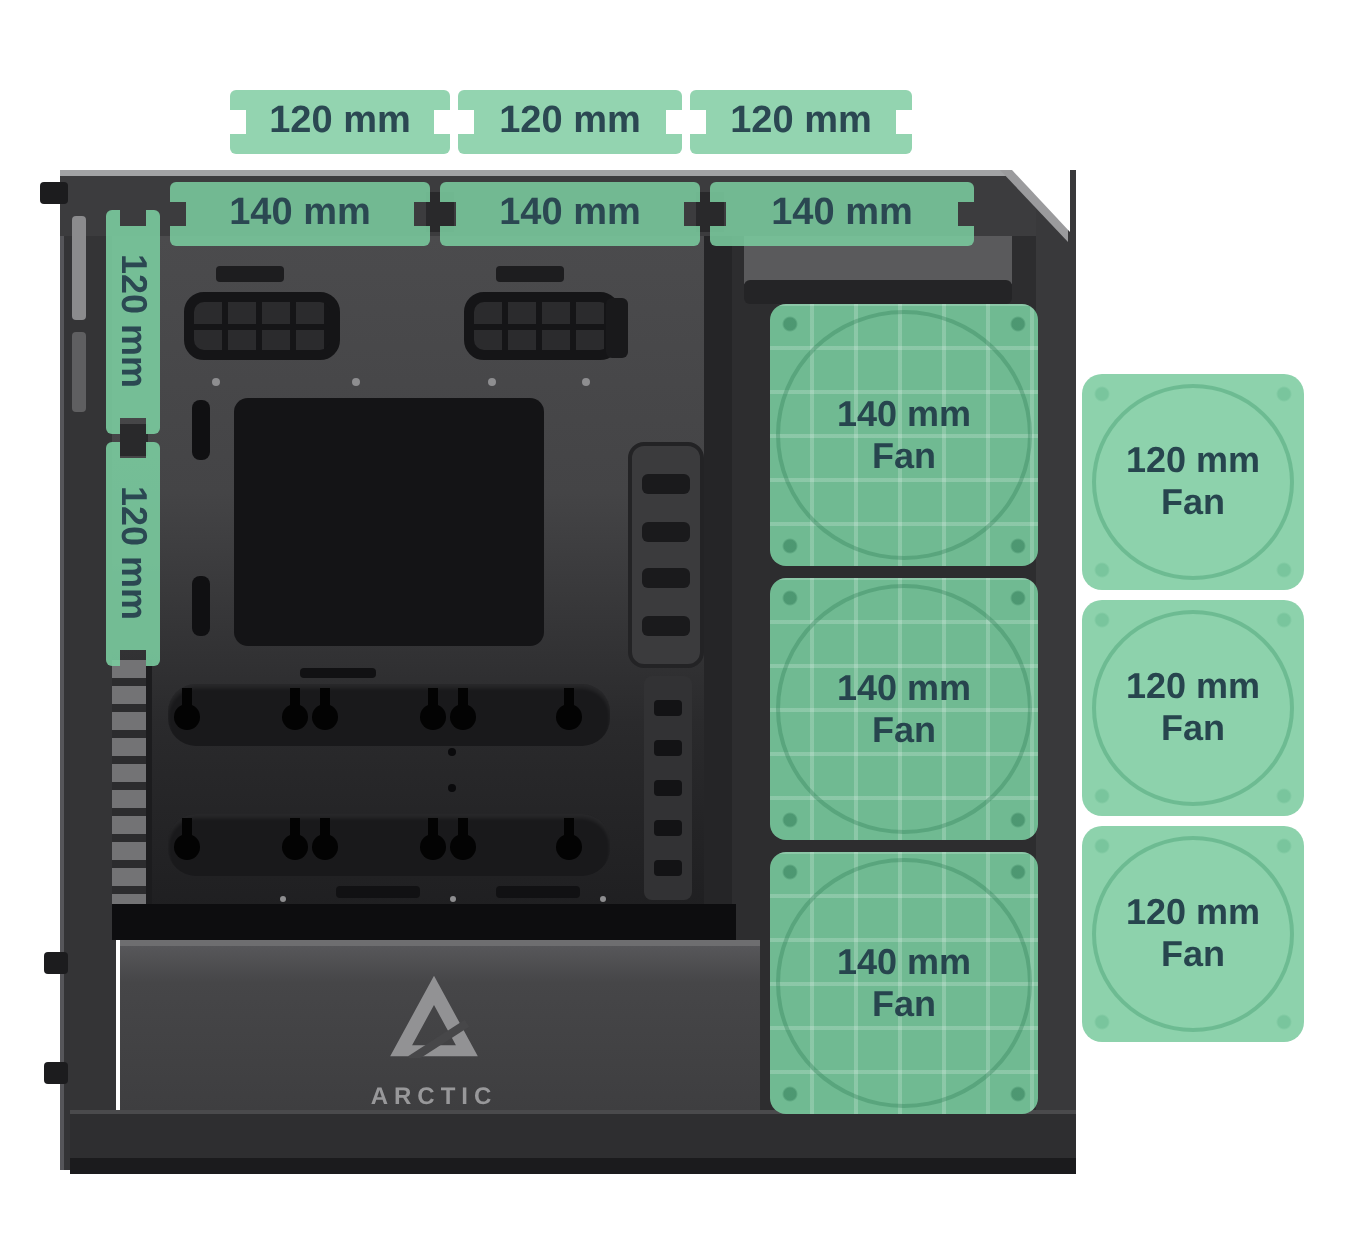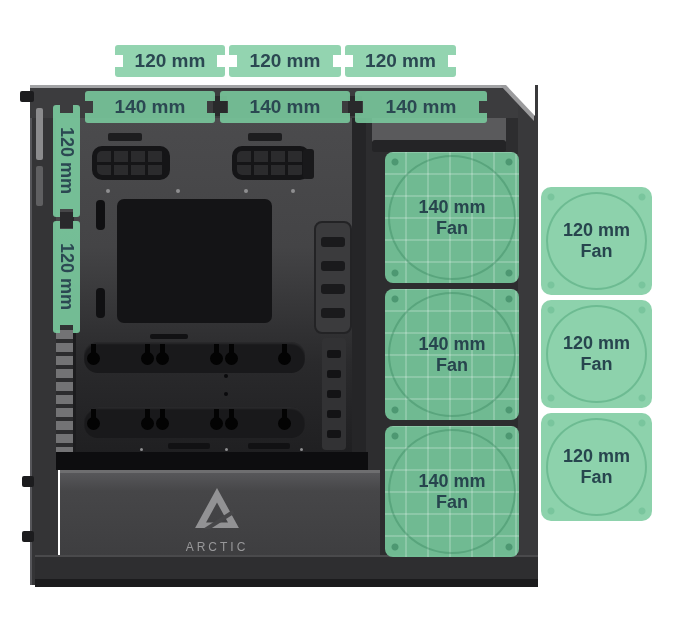--- a/index.html
+++ b/index.html
@@ -45,21 +45,21 @@
   .dark-band{left:56px;top:452px;width:312px;height:18px;background:#0d0d0f;}
   .shroud{left:60px;top:470px;width:320px;height:86px;border-top:3px solid #6e6e70;box-sizing:border-box;
           background:linear-gradient(180deg,#57575a 0%,#464648 22%,#3e3e40 100%);}
   .bottom-rail{left:35px;top:555px;width:503px;height:32px;background:#2e2e30;border-top:2px solid #4a4a4c;
                border-bottom:8px solid #1b1b1d;box-sizing:border-box;}
   .knob{background:#1c1c1e;border-radius:2px;}
   .front-stripe{width:7px;border-radius:2px;}
 
   
   .logo-wrap{left:172px;top:487px;width:90px;text-align:center;}
-  .logo-text{display:block;margin-top:7px;font-size:12px;font-weight:normal;letter-spacing:3px;color:#98989a;}
+  .logo-text{display:block;margin-top:7px;font-size:12px;font-weight:bold;letter-spacing:3px;color:#98989a;}
 
   
   .tab-h{height:32px;display:flex;align-items:center;justify-content:center;
          font-size:19px;font-weight:bold;color:#2b4852;border-radius:3px;
          clip-path:polygon(0 0,100% 0,100% 10px,calc(100% - 8px) 10px,calc(100% - 8px) 22px,100% 22px,
                            100% 100%,0 100%,0 22px,8px 22px,8px 10px,0 10px);}
   .tab-solid{background:#93d4b0;}
   .tab-over{background:rgba(122,203,158,0.88);}
   .tab-v{width:27px;display:flex;align-items:center;justify-content:center;
          background:rgba(122,203,158,0.9);font-size:18px;font-weight:bold;color:#2b4852;

